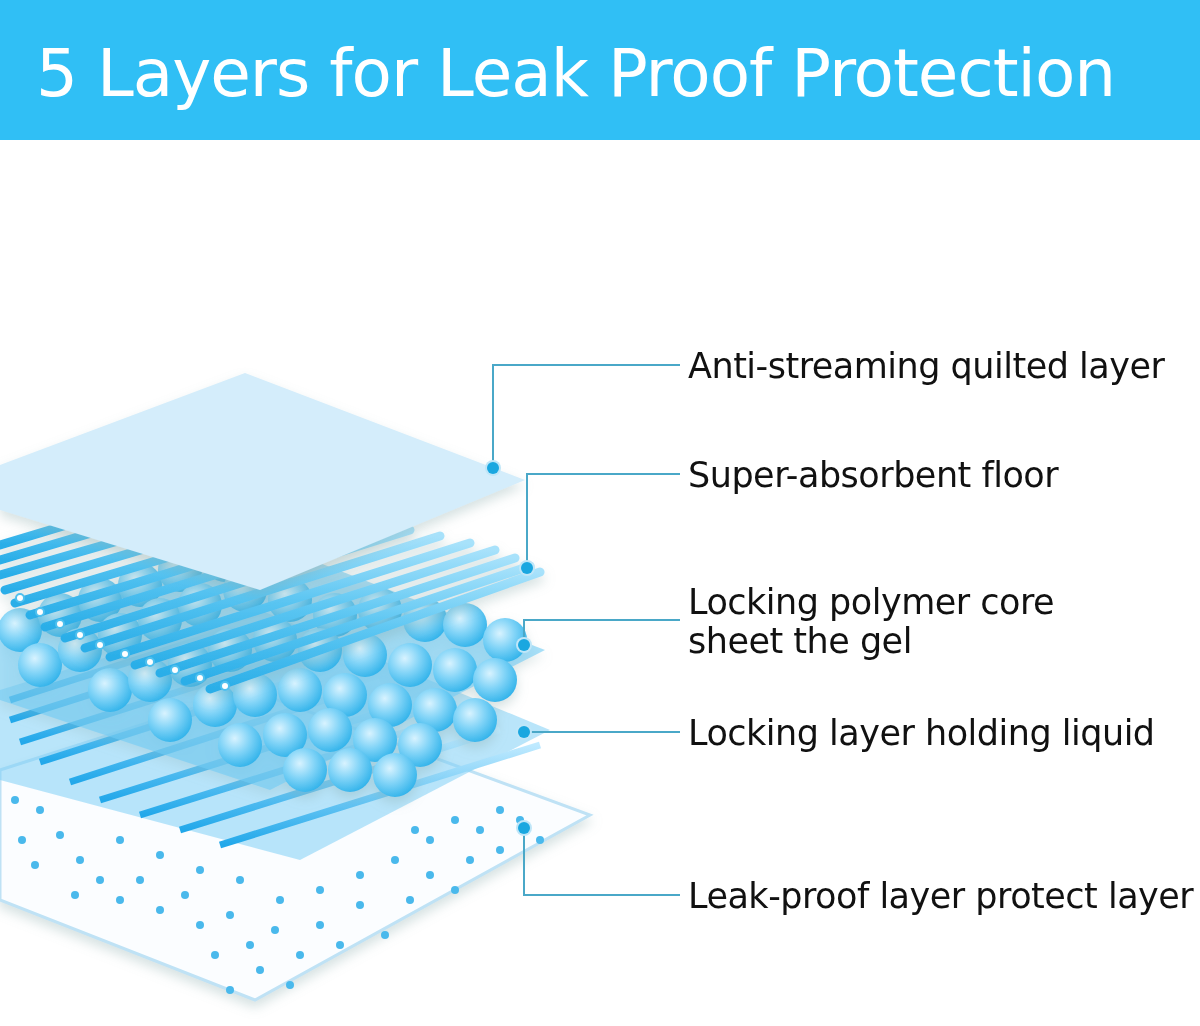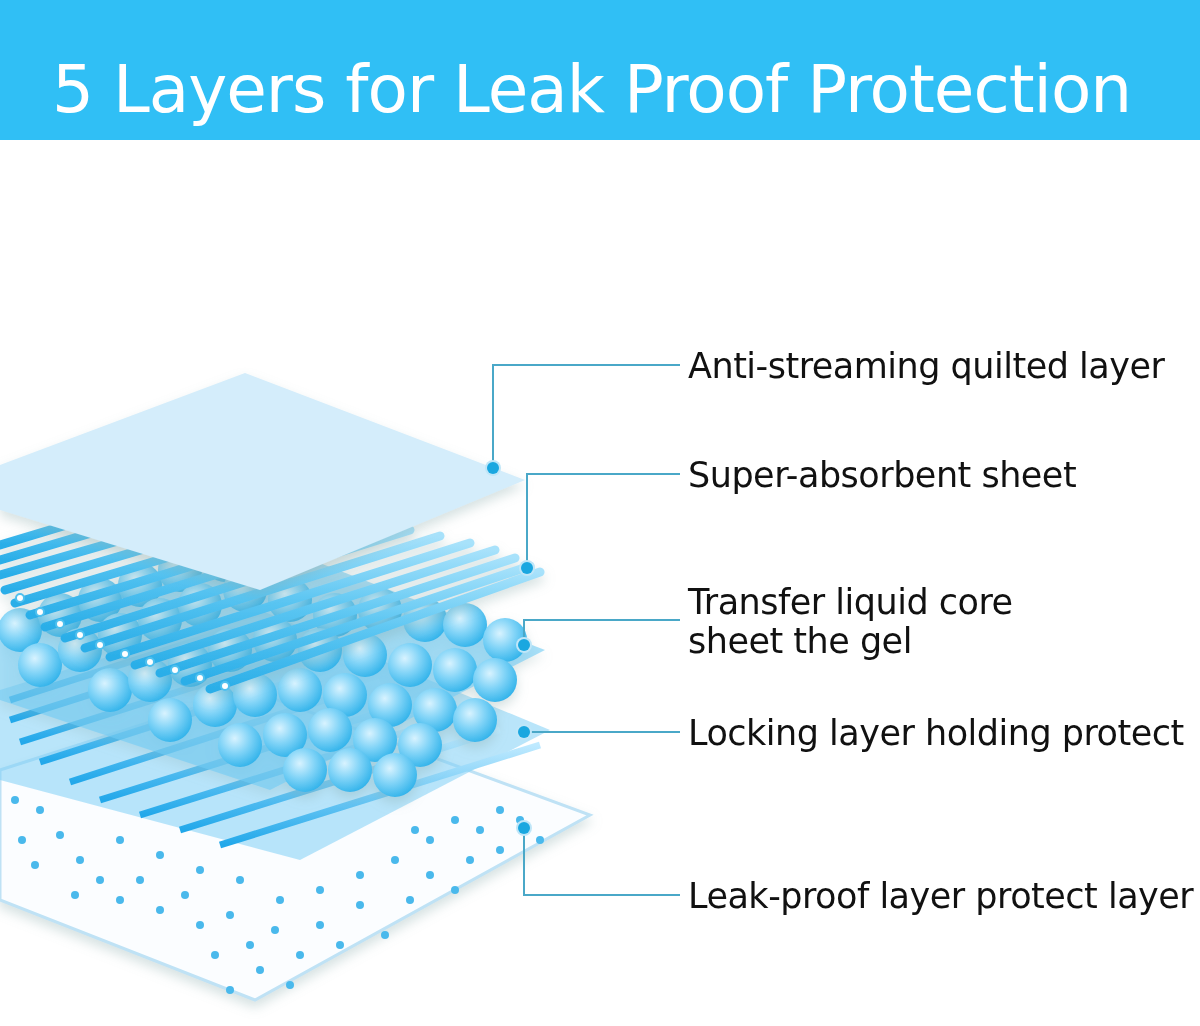--- a/index.html
+++ b/index.html
@@ -1,18 +1,18 @@
 <!DOCTYPE html>
 <html><head>
 <meta charset="utf-8">
 <style>
   html,body{margin:0;padding:0;}
   body{width:1200px;height:1026px;background:#ffffff;position:relative;overflow:hidden;font-family:"DejaVu Sans","Liberation Sans",sans-serif;}
   .banner{position:absolute;left:0;top:0;width:1200px;height:140px;background:#30bff5;}
-  .banner h1{margin:16px;position:absolute;left:36px;top:34px;font-weight:normal;color:#ffffff;font-size:66px;letter-spacing:-1px;line-height:80px;font-family:"DejaVu Sans",sans-serif;white-space:nowrap;}
+  .banner h1{margin:0;position:absolute;left:36px;top:34px;font-weight:normal;color:#ffffff;font-size:66px;letter-spacing:-1px;line-height:80px;font-family:"DejaVu Sans",sans-serif;white-space:nowrap;}
   .illus{position:absolute;left:0;top:0;width:1200px;height:1026px;}
   .label{position:absolute;left:688px;color:#111;font-size:35px;line-height:40px;letter-spacing:-0.5px;white-space:nowrap;font-family:"DejaVu Sans",sans-serif;}
 </style>
 </head>
 <body>
 
 <div class="banner">
   <h1>5 Layers for Leak Proof Protection</h1>
 </div>
 
@@ -203,17 +203,17 @@
     <circle cx="524" cy="645" r="8" fill="#bfe6f8"></circle>
       <circle cx="524" cy="645" r="6"></circle>
     <circle cx="524" cy="732" r="8" fill="#bfe6f8"></circle>
       <circle cx="524" cy="732" r="6"></circle>
     <circle cx="524" cy="828" r="8" fill="#bfe6f8"></circle>
       <circle cx="524" cy="828" r="6"></circle>
   </g>
 </svg>
 
 <div class="label" style="top:346px">Anti-streaming quilted layer</div>
-<div class="label" style="top:455px">Super-absorbent sheet</div>
-<div class="label" style="top:582px">Transfer liquid core</div>
+<div class="label" style="top:455px">Super-absorbent floor</div>
+<div class="label" style="top:582px">Locking polymer core</div>
 <div class="label" style="top:621px">sheet the gel</div>
-<div class="label" style="top:713px">Locking layer holding protect</div>
+<div class="label" style="top:713px">Locking layer holding liquid</div>
 <div class="label" style="top:876px">Leak-proof layer protect layer</div>
 
 </body></html>

